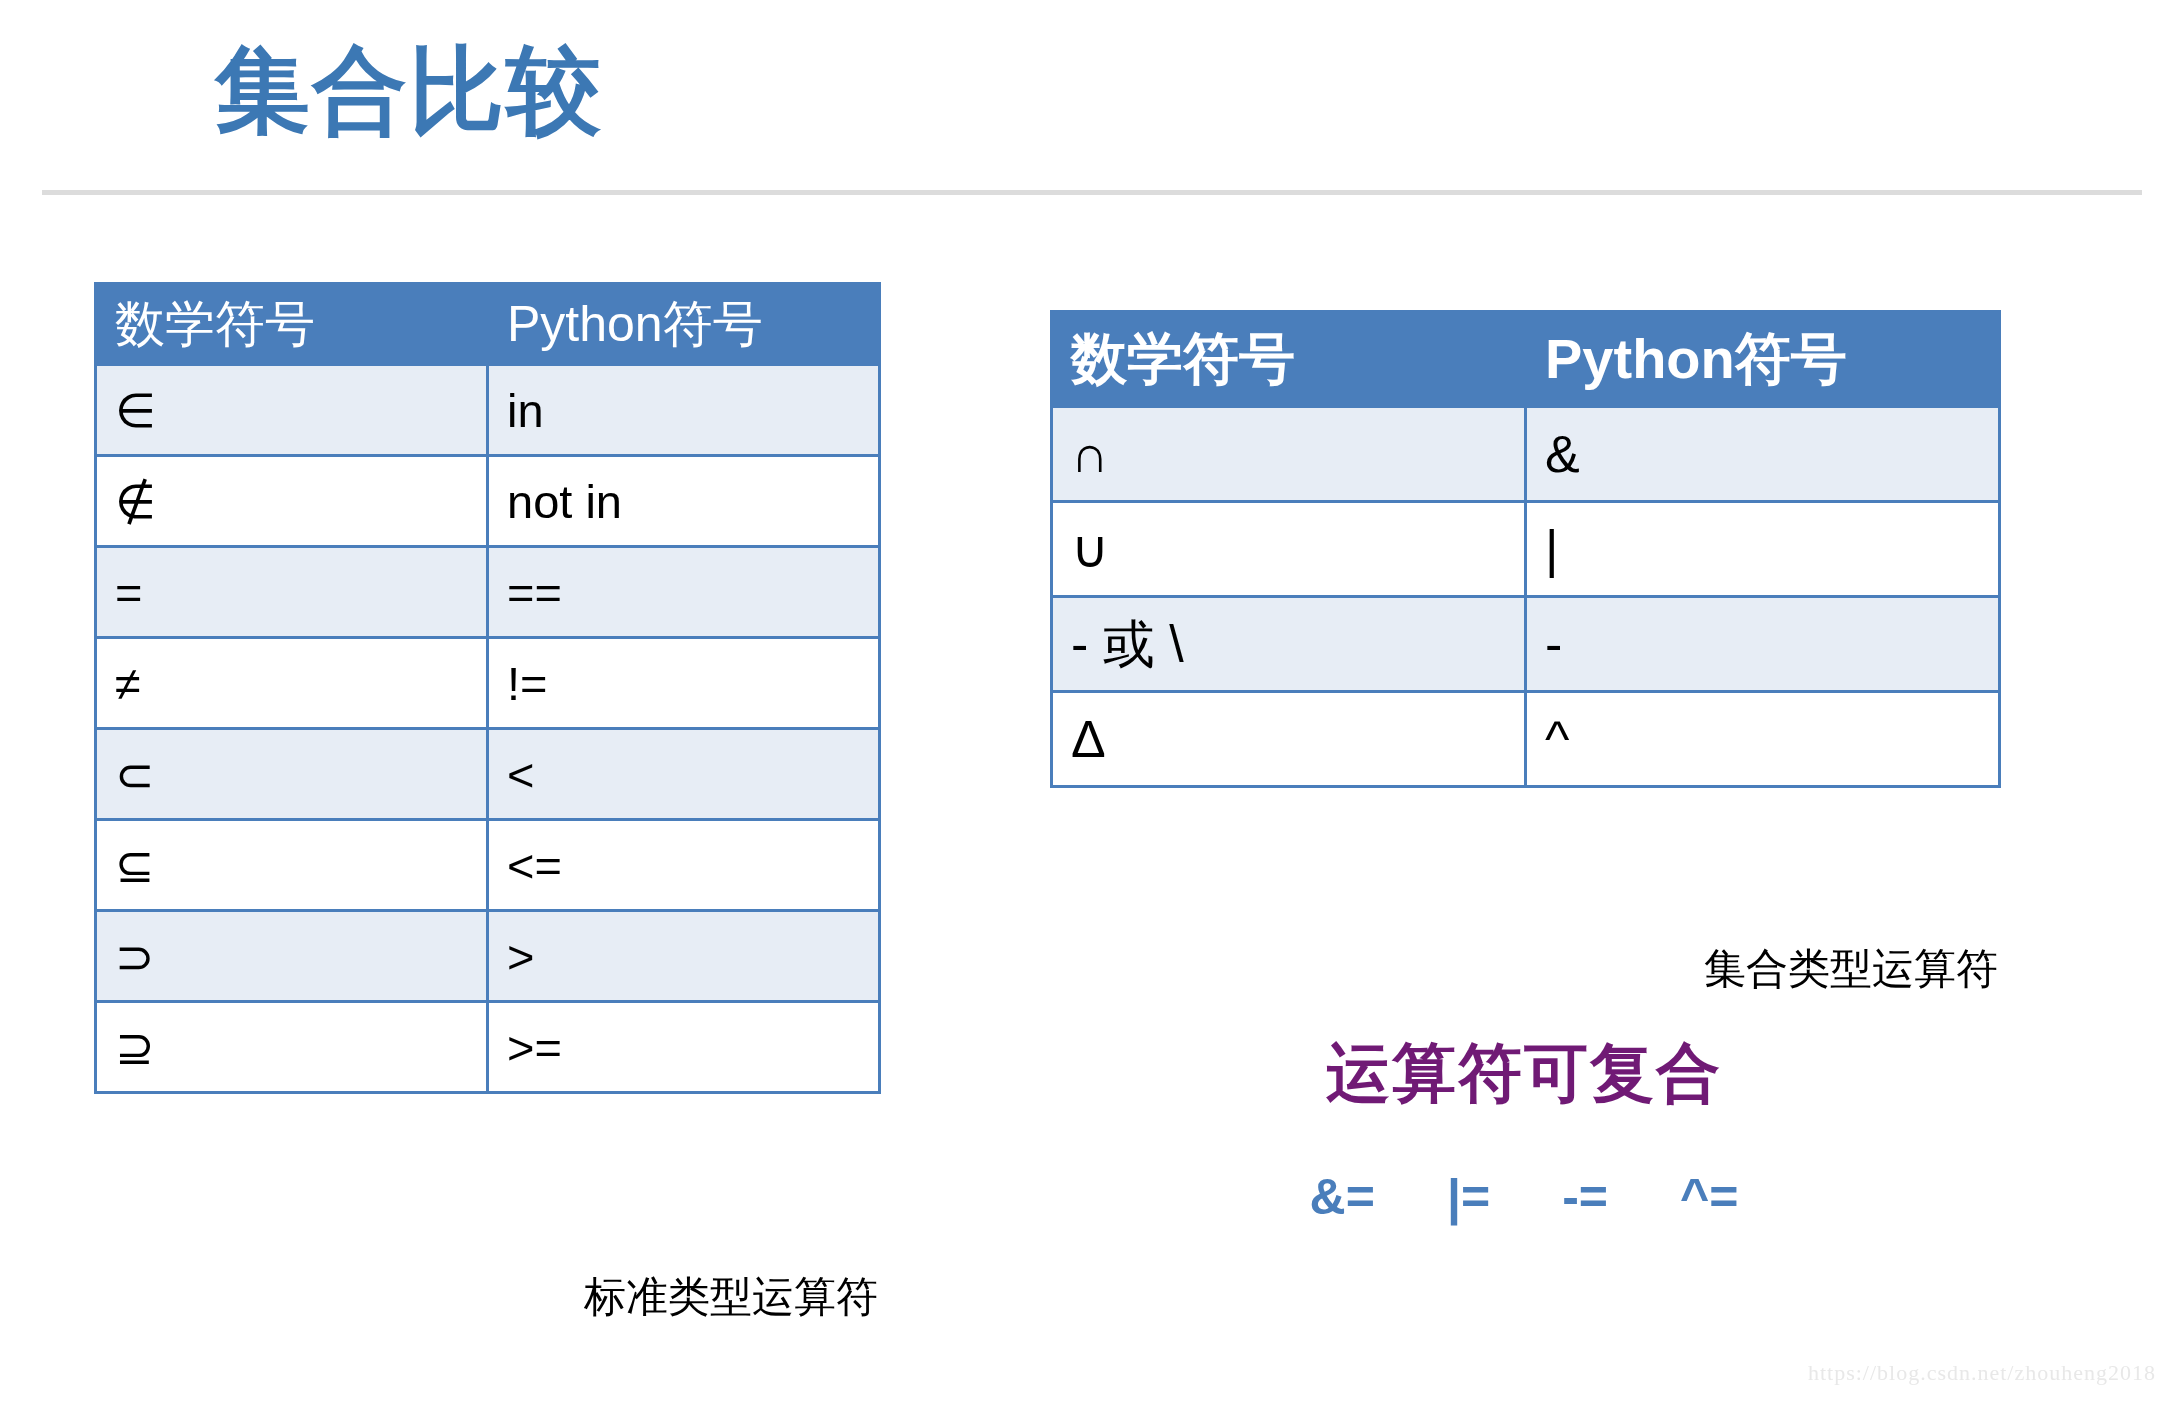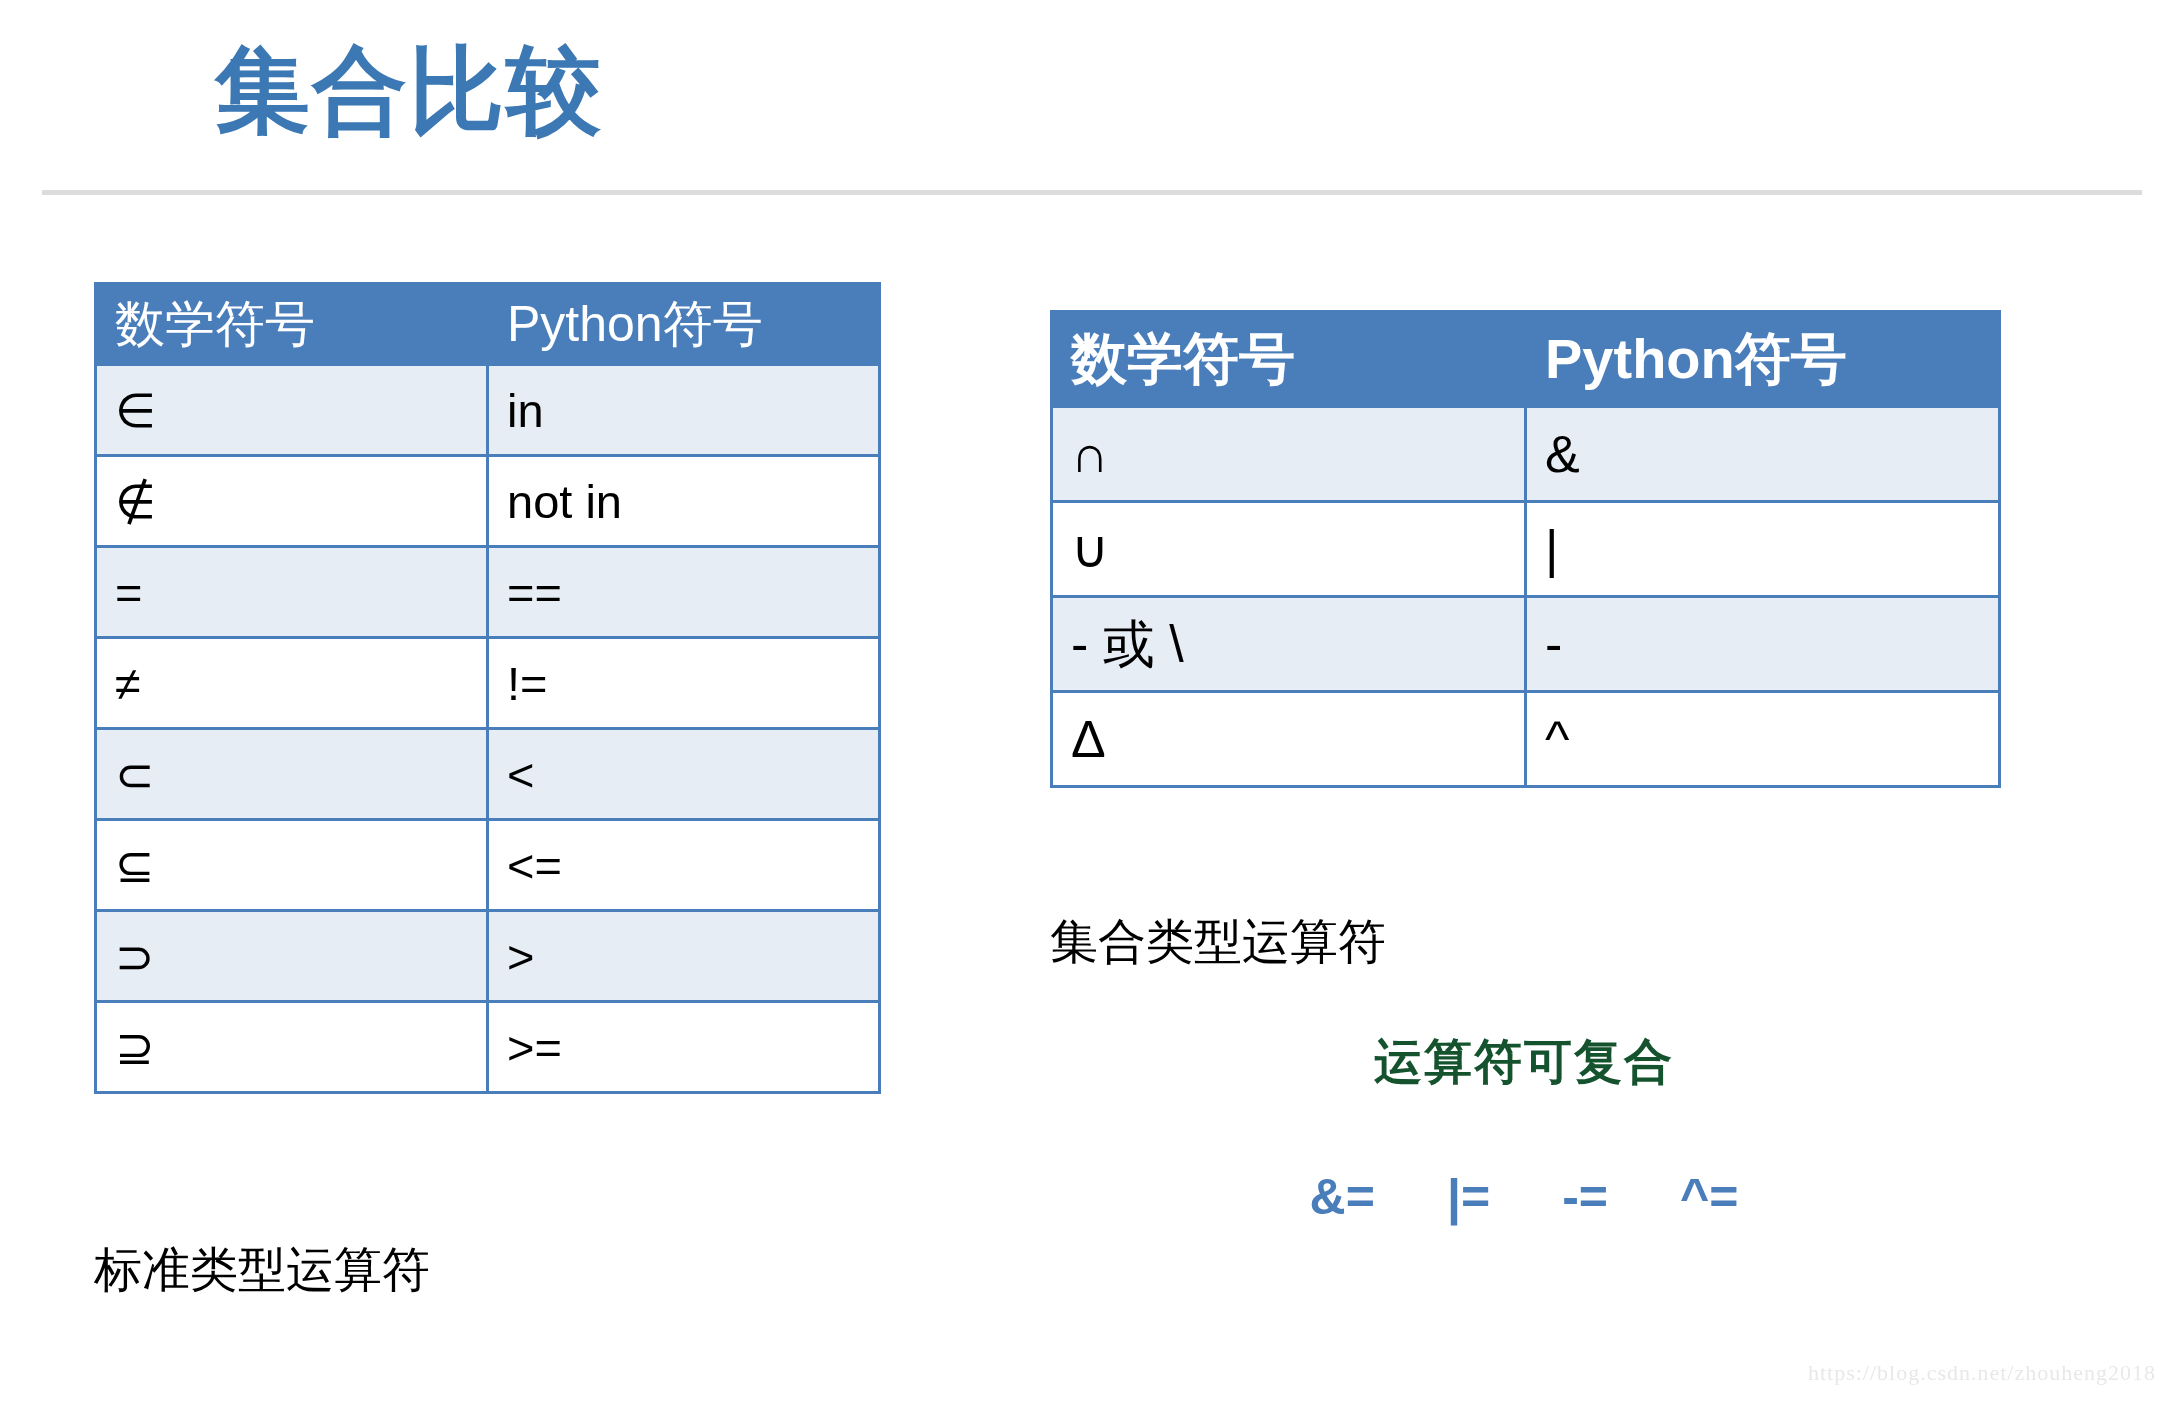--- a/index.html
+++ b/index.html
@@ -105,37 +105,38 @@
   }
   #table-right tbody td {
     height: 92px;
     font-size: 52px;
     line-height: 1;
   }
 
   
   .caption {
     position: absolute;
-    font-size: 48px;
+    font-size: 42px;
     color: #000000;
     white-space: nowrap;
-    text-align: left;
+    text-align: right;
+    margin-top: 31px;
   }
   #caption-left  { left: 94px; width: 784px; top: 1238px; }
   #caption-right { left: 1050px; width: 948px; top: 910px; }
 
   #compound-heading {
     position: absolute;
     left: 1050px;
     width: 948px;
     top: 1030px;
     text-align: center;
-    font-size: 48px;
-    font-weight: bold;
-    color: #14532d;
+    font-size: 64px;
+    font-weight: bold;
+    color: #701a75;
     letter-spacing: 2px;
     white-space: nowrap;
   }
 
   #compound-ops {
     position: absolute;
     left: 1050px;
     width: 948px;
     top: 1168px;
     display: flex;

